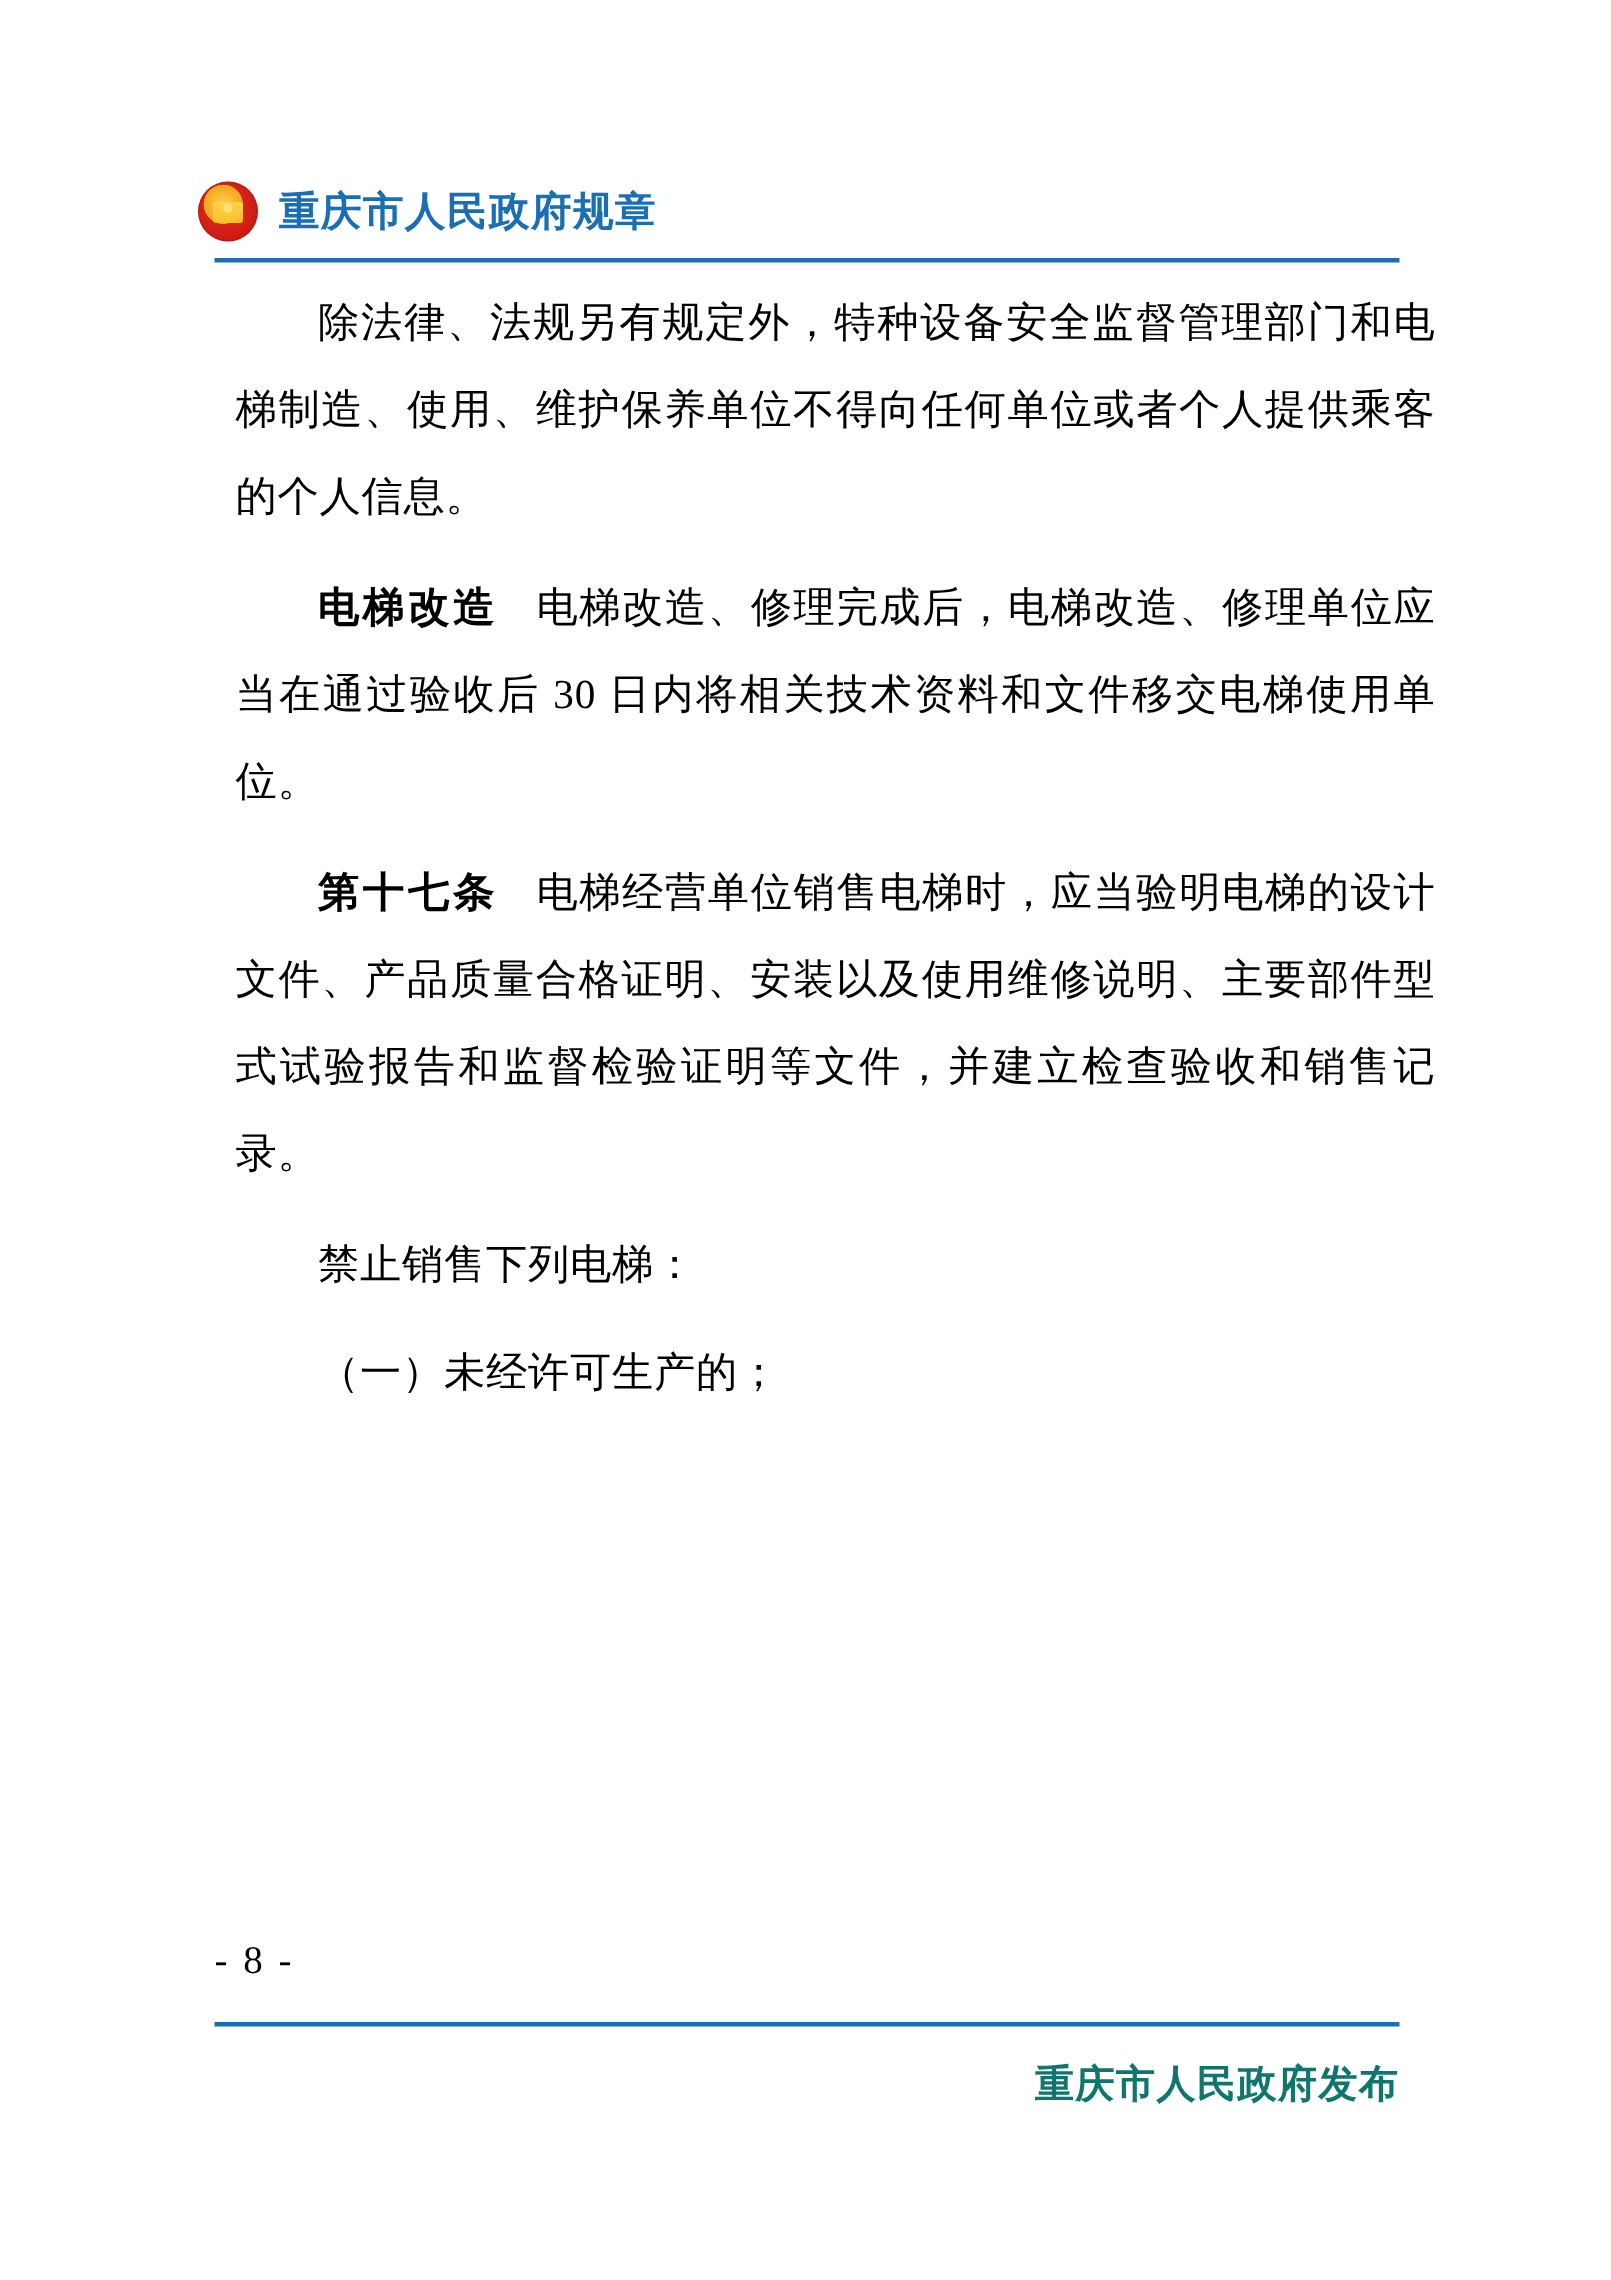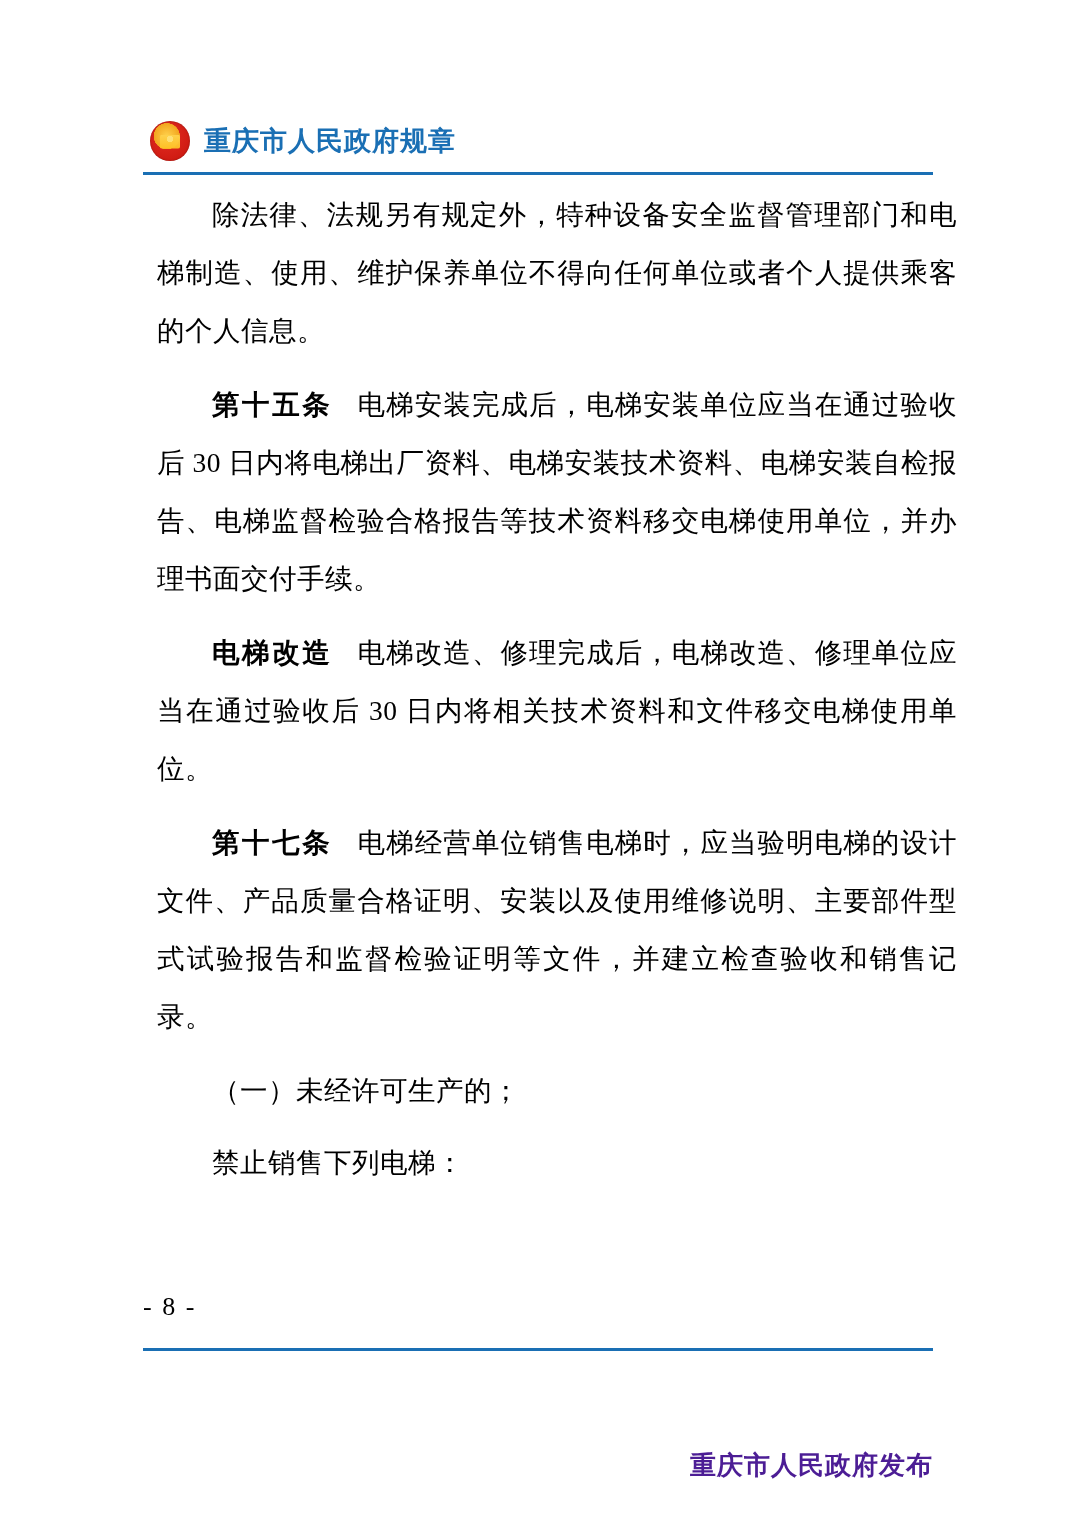--- a/index.html
+++ b/index.html
@@ -20,21 +20,21 @@
     position: absolute;
     left: 0;
     top: 0;
     width: 1074px;
     height: 1520px;
   }
 
   
   .header {
     position: absolute;
-    left: 150px;
+    left: 132px;
     top: 110px;
     width: 790px;
     height: 62px;
     display: flex;
     align-items: center;
   }
   .emblem {
     width: 40px;
     height: 40px;
     border-radius: 50%;
@@ -117,68 +117,65 @@
     position: absolute;
     left: 143px;
     top: 1292px;
     font-size: 26px;
     letter-spacing: 2px;
     color: #000;
   }
   .footer-issuer {
     position: absolute;
     left: 0;
-    top: 1448px;
+    top: 1372px;
     width: 933px;
     text-align: right;
     font-family: "Liberation Sans", "DejaVu Sans", sans-serif;
     font-weight: bold;
     font-size: 26px;
     letter-spacing: 1px;
-    color: #4c1d95;
+    color: #0f766e;
   }
 </style>
 </head>
 <body>
 
 <div class="page">
 
   <div class="header">
     <div class="emblem"></div>
     <div class="header-title">重庆市人民政府规章</div>
   </div>
 
   <div class="rule-top"></div>
 
   <div class="content">
 
     <p class="para">
       <span>除法律、法规另有规定外，特种设备安全监督管理部门和电梯制造、使用、维护保养单位不得向任何单位或者个人提供乘客的个人信息。</span>
     </p>
 
-    <p class="para">
-      <span class="art-no">第十五条</span><span class="art-gap"></span><span>电梯安装完成后，电梯安装单位应当在通过验收后 30 日内将电梯出厂资料、电梯安装技术资料、电梯安装自检报告、电梯监督检验合格报告等技术资料移交电梯使用单位，并办理书面交付手续。</span>
-    </p>
 
 
     <p class="para">
       <span class="art-no">电梯改造</span><span class="art-gap"></span><span>电梯改造、修理完成后，电梯改造、修理单位应当在通过验收后 30 日内将相关技术资料和文件移交电梯使用单位。</span>
     </p>
 
 
     <p class="para">
       <span class="art-no">第十七条</span><span class="art-gap"></span><span>电梯经营单位销售电梯时，应当验明电梯的设计文件、产品质量合格证明、安装以及使用维修说明、主要部件型式试验报告和监督检验证明等文件，并建立检查验收和销售记录。</span>
     </p>
 
     <p class="para tight">
-      <span>（一）未经许可生产的；</span>
+      <span>禁止销售下列电梯：</span>
     </p>
 
     <p class="para tight">
-      <span>禁止销售下列电梯：</span>
+      <span>（一）未经许可生产的；</span>
     </p>
 
   </div>
 
   <div class="page-number">- 8 -</div>
   <div class="rule-bottom"></div>
   <div class="footer-issuer">重庆市人民政府发布</div>
 
 </div>
 

